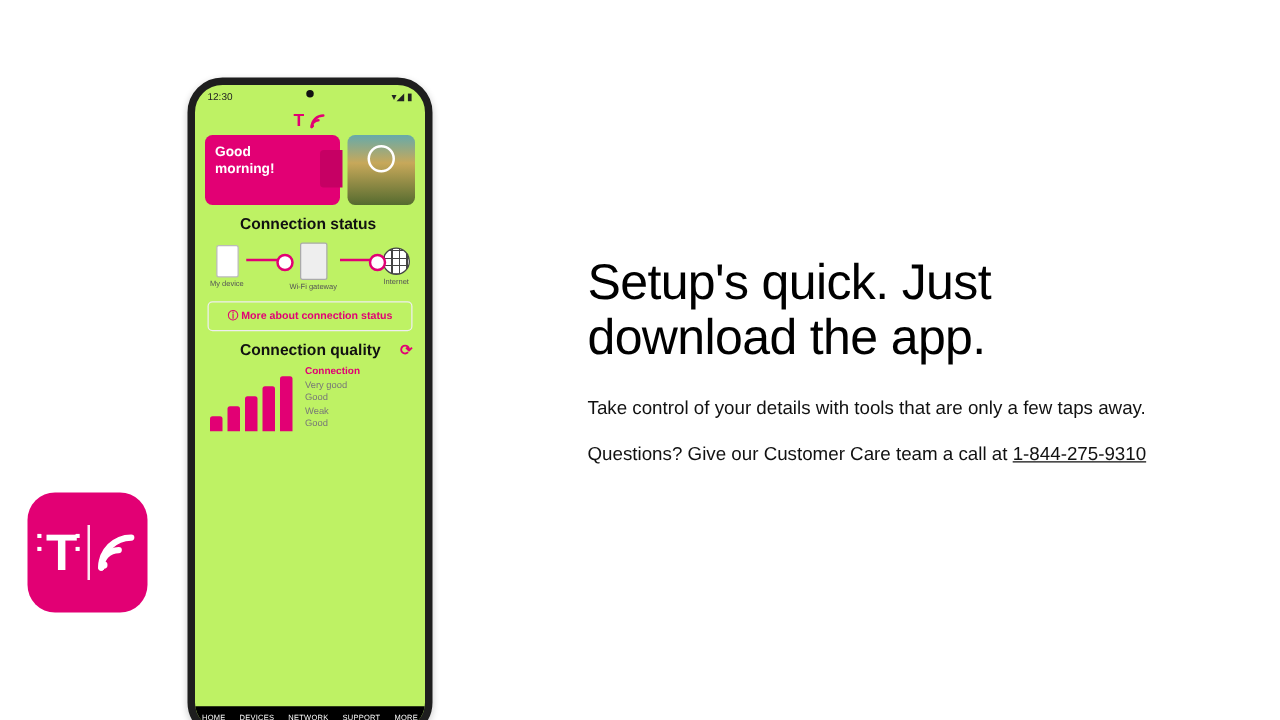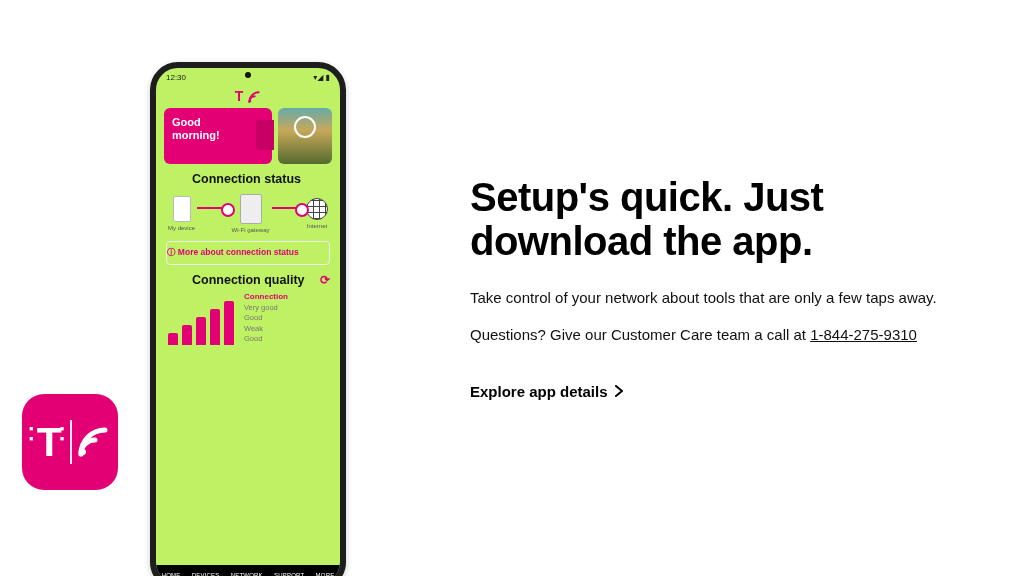--- a/index.html
+++ b/index.html
@@ -139,21 +139,21 @@
   }
   .edge{
     flex:1; height:2px; background:#e20074; position:relative; margin:0 2px; top:-6px;
   }
   .edge::after{
     content:""; position:absolute; right:-5px; top:-4px;
     width:10px; height:10px; border:2px solid #e20074; border-radius:50%; background:#fff;
   }
   .more-link{
     margin:6px 10px 0; border:1px solid #eee; border-radius:4px;
-    text-align:left; font-size:8.5px; color:#e20074; font-weight:600;
+    text-align:center; font-size:8.5px; color:#e20074; font-weight:600;
     padding:5px 0;
   }
   .qual-row{
     display:flex; align-items:flex-end; gap:10px; padding:2px 12px 0;
   }
   .bars{ display:flex; align-items:flex-end; gap:4px; height:48px;}
   .bars span{ width:10px; background:#e20074; border-radius:2px 2px 0 0;}
   .qual-labels{ font-size:7.5px; color:#777; line-height:1.4;}
   .qual-labels b{ color:#e20074; font-size:8px;}
   .refresh{
@@ -163,21 +163,21 @@
   .tabbar{
     position:absolute; bottom:0; left:0; right:0;
     background:#000; color:#fff;
     display:flex; justify-content:space-around;
     font-size:6px; letter-spacing:.2px;
     padding:7px 0 6px;
   }
 
   
   .headline{
-    font-size:40px; font-weight:700; line-height:1.1;
+    font-size:40px; font-weight:400; line-height:1.1;
     letter-spacing:-0.5px;
   }
   .lead{
     margin-top:26px; font-size:15px; color:#111;
   }
   .q{
     margin-top:20px; font-size:15px; color:#111;
   }
   .q a{ color:#111; text-decoration:underline;}
   .cta{
@@ -281,27 +281,19 @@
         <span>NETWORK</span>
         <span>SUPPORT</span>
         <span>MORE</span>
       </div>
     </div>
 
   </div>
 
   <div class="right-col">
     <h1 class="headline">Setup's quick. Just download the app.</h1>
-    <p class="lead">Take control of your network about tools that are only a few taps away.</p>
+    <p class="lead">Take control of your details with tools that are only a few taps away.</p>
     <p class="q">
       <span>Questions? Give our Customer Care team a call at </span><a href="#">1-844-275-9310</a>
     </p>
-    <div class="cta">
-      <span>Explore app details</span>
-      <span class="chev">
-        <svg width="10" height="12" viewBox="0 0 10 12">
-            <path d="M2 1 L8 6 L2 11" stroke="#000" stroke-width="2" fill="none" stroke-linecap="round" stroke-linejoin="round"></path>
-          </svg>
-      </span>
-    </div>
   </div>
 
 </div>
 
 </body></html>

